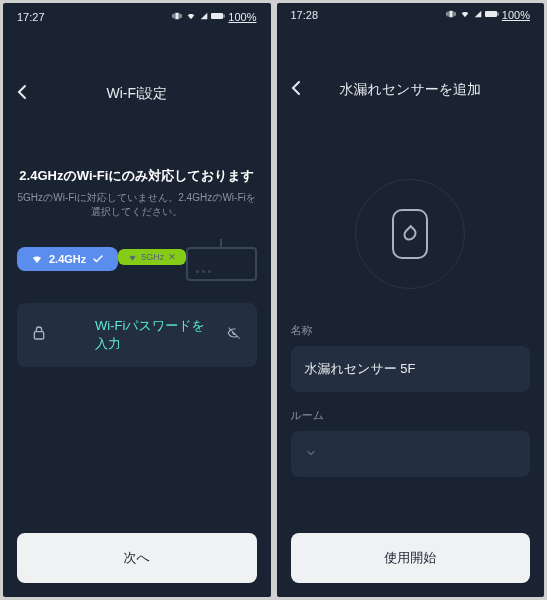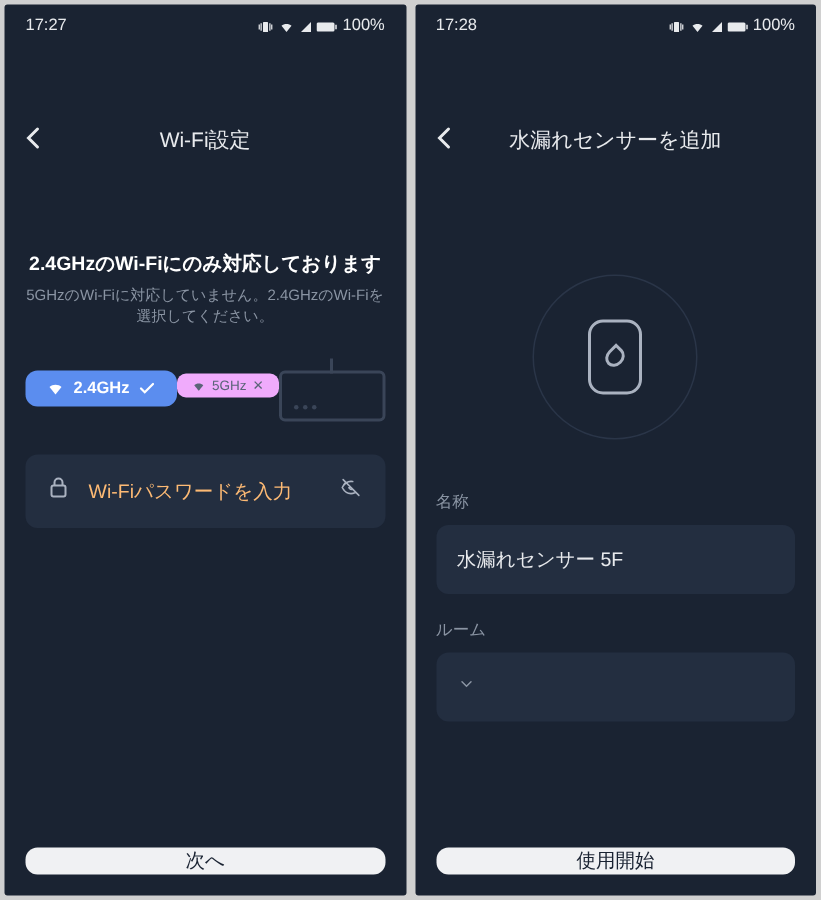--- a/index.html
+++ b/index.html
@@ -24,21 +24,21 @@
     }
     .status-bar {
       height: 28px;
       display: flex;
       align-items: center;
       justify-content: space-between;
       padding: 0 14px;
       color: #e8eaed;
       font-size: 11px;
     }
-    .status-right { display: flex; align-items: flex-end; gap: 3px; }
+    .status-right { display: flex; align-items: flex-start; gap: 3px; text-decoration: underline; }
     .header {
       display: flex;
       align-items: center;
       padding: 10px 2px 16px;
       position: relative;
     }
     .back-btn {
       position: absolute;
       left: 14px;
       color: #e8eaed;
@@ -81,21 +81,21 @@
       border-radius: 8px;
       font-size: 11px;
       font-weight: 600;
       display: flex;
       align-items: center;
       gap: 6px;
       position: relative;
       z-index: 2;
     }
     .pill-5 {
-      background: #f0abfc;
+      background: #84cc16;
       color: #5a6478;
       padding: 3px 10px;
       border-radius: 6px;
       font-size: 9px;
       display: flex;
       align-items: center;
       gap: 4px;
       margin-top: -4px;
       position: relative;
       z-index: 1;
@@ -129,33 +129,33 @@
       background: #232e40;
       border-radius: 8px;
       padding: 14px 14px;
       display: flex;
       align-items: center;
       gap: 12px;
       margin-bottom: 12px;
     }
     .field-icon { color: #aab2c0; flex-shrink: 0; }
     .field-text { flex: 1; color: #e8eaed; font-size: 13px; }
-    .field-placeholder { color: #fdba74; }
+    .field-placeholder { color: #5eead4; margin-left: 36px; }
     .field-chevron { color: #aab2c0; }
     .label {
       color: #8a94a3;
       font-size: 11px;
       margin-bottom: 8px;
       margin-top: 4px;
     }
     .bottom-btn {
       background: #f0f1f3;
       color: #1a2332;
       text-align: center;
-      padding: 0;
+      padding: 16px;
       border-radius: 8px;
       font-size: 13px;
       font-weight: 500;
       margin: 0 14px 14px;
       cursor: pointer;
     }
     .sensor-circle {
       width: 110px;
       height: 110px;
       border: 1px solid #2a3548;

